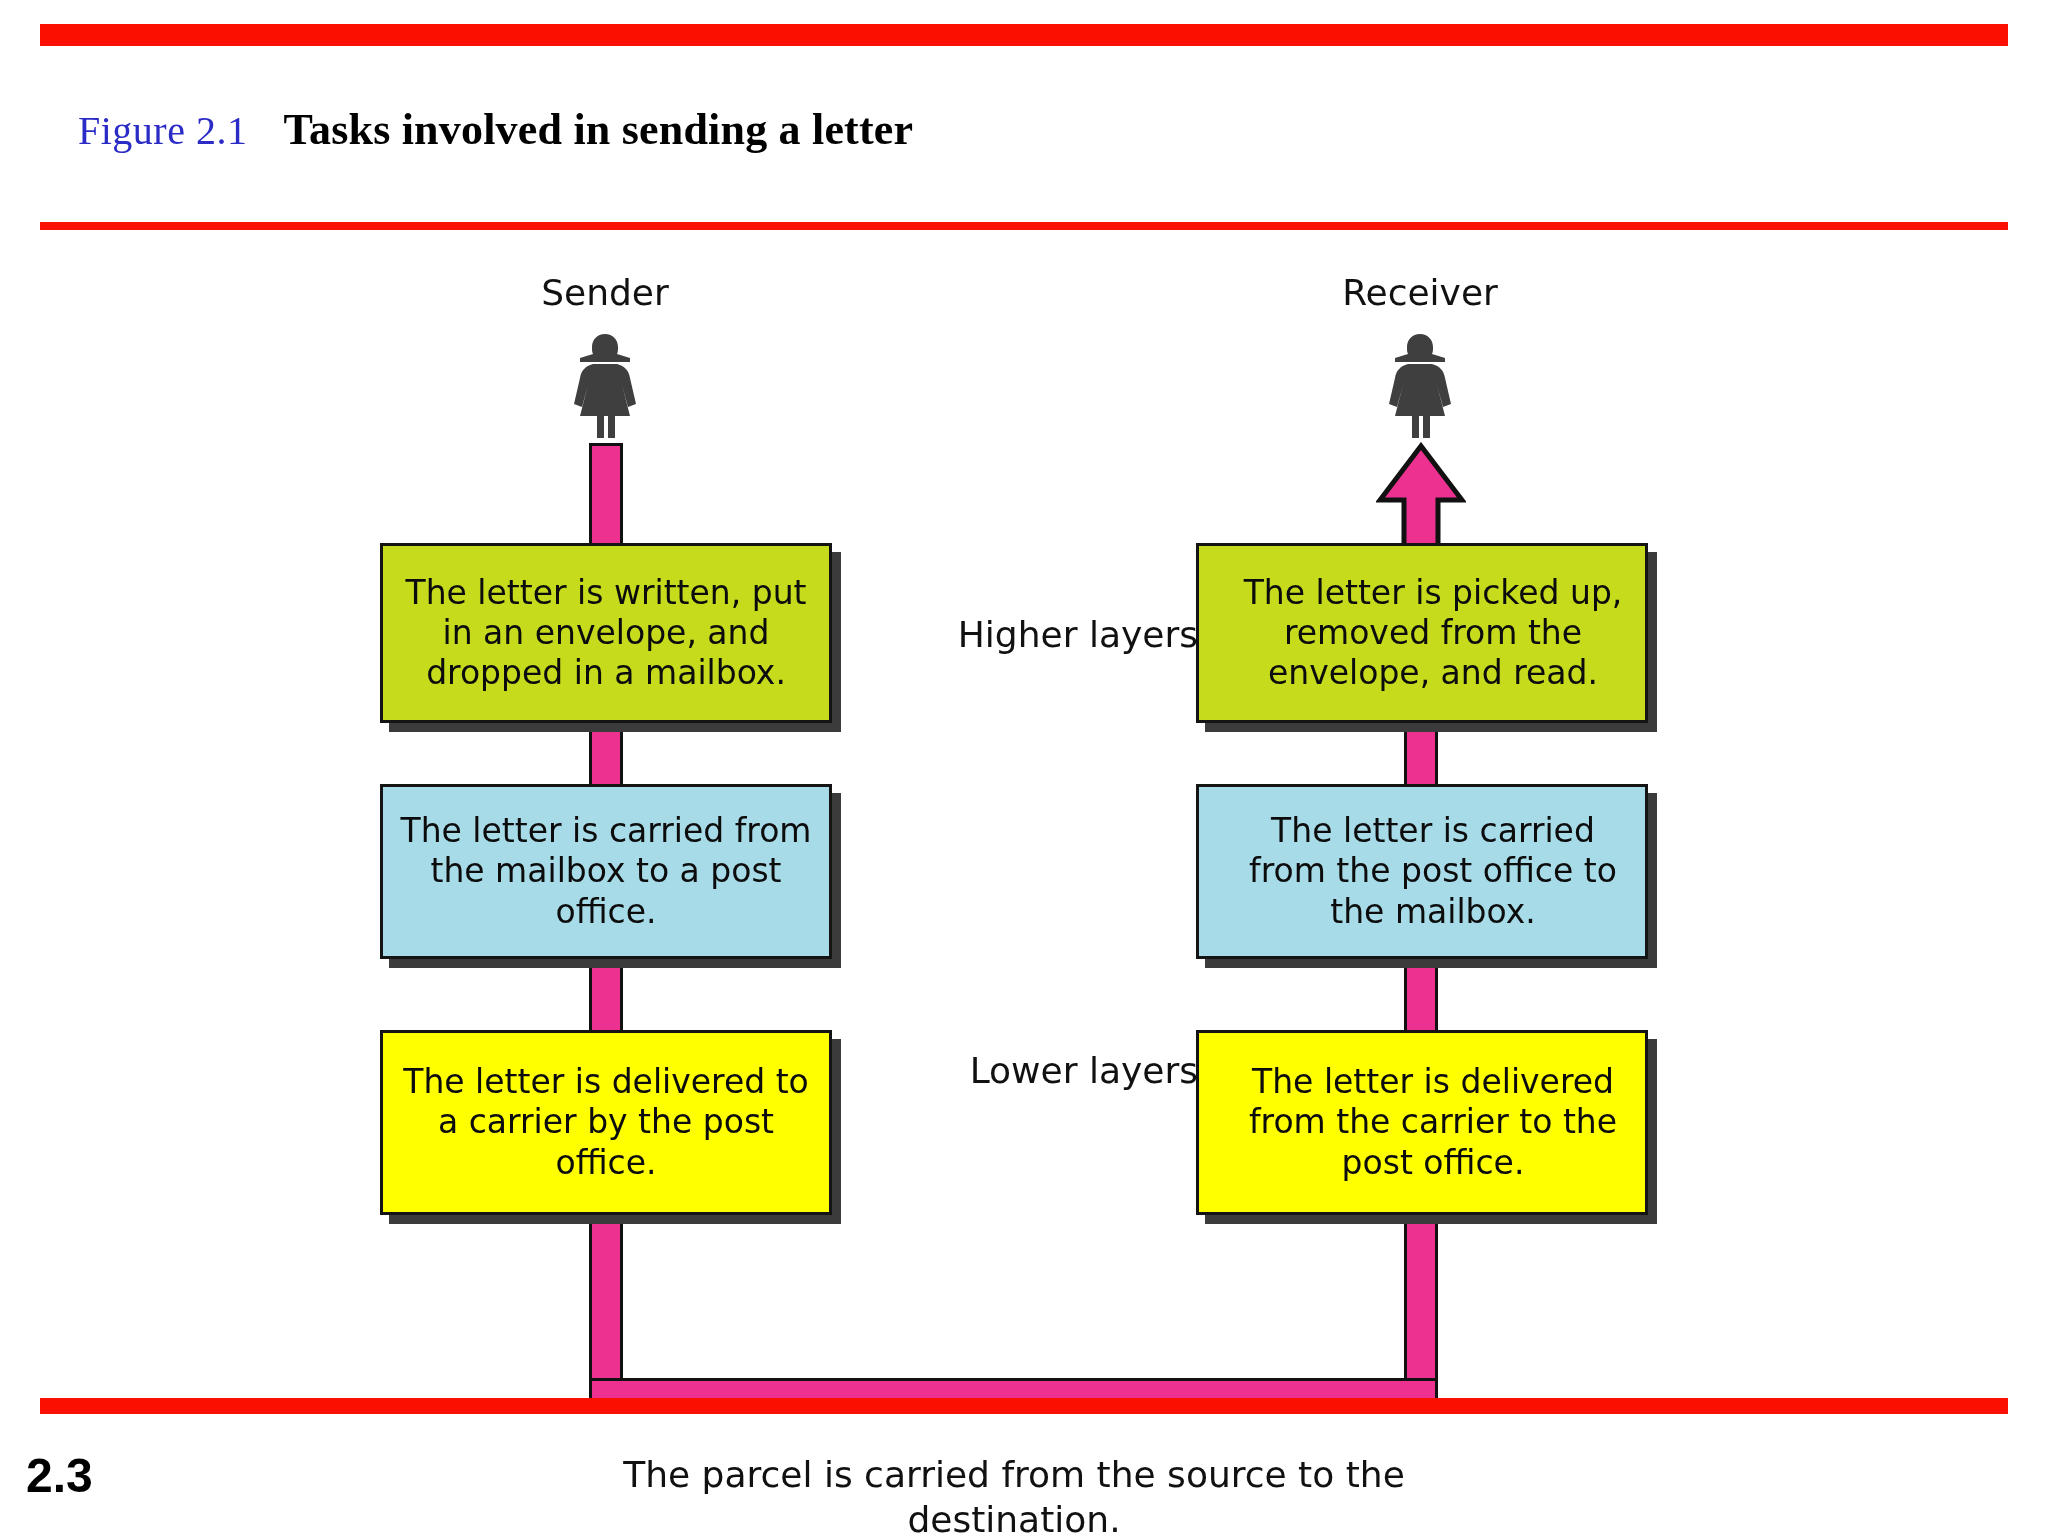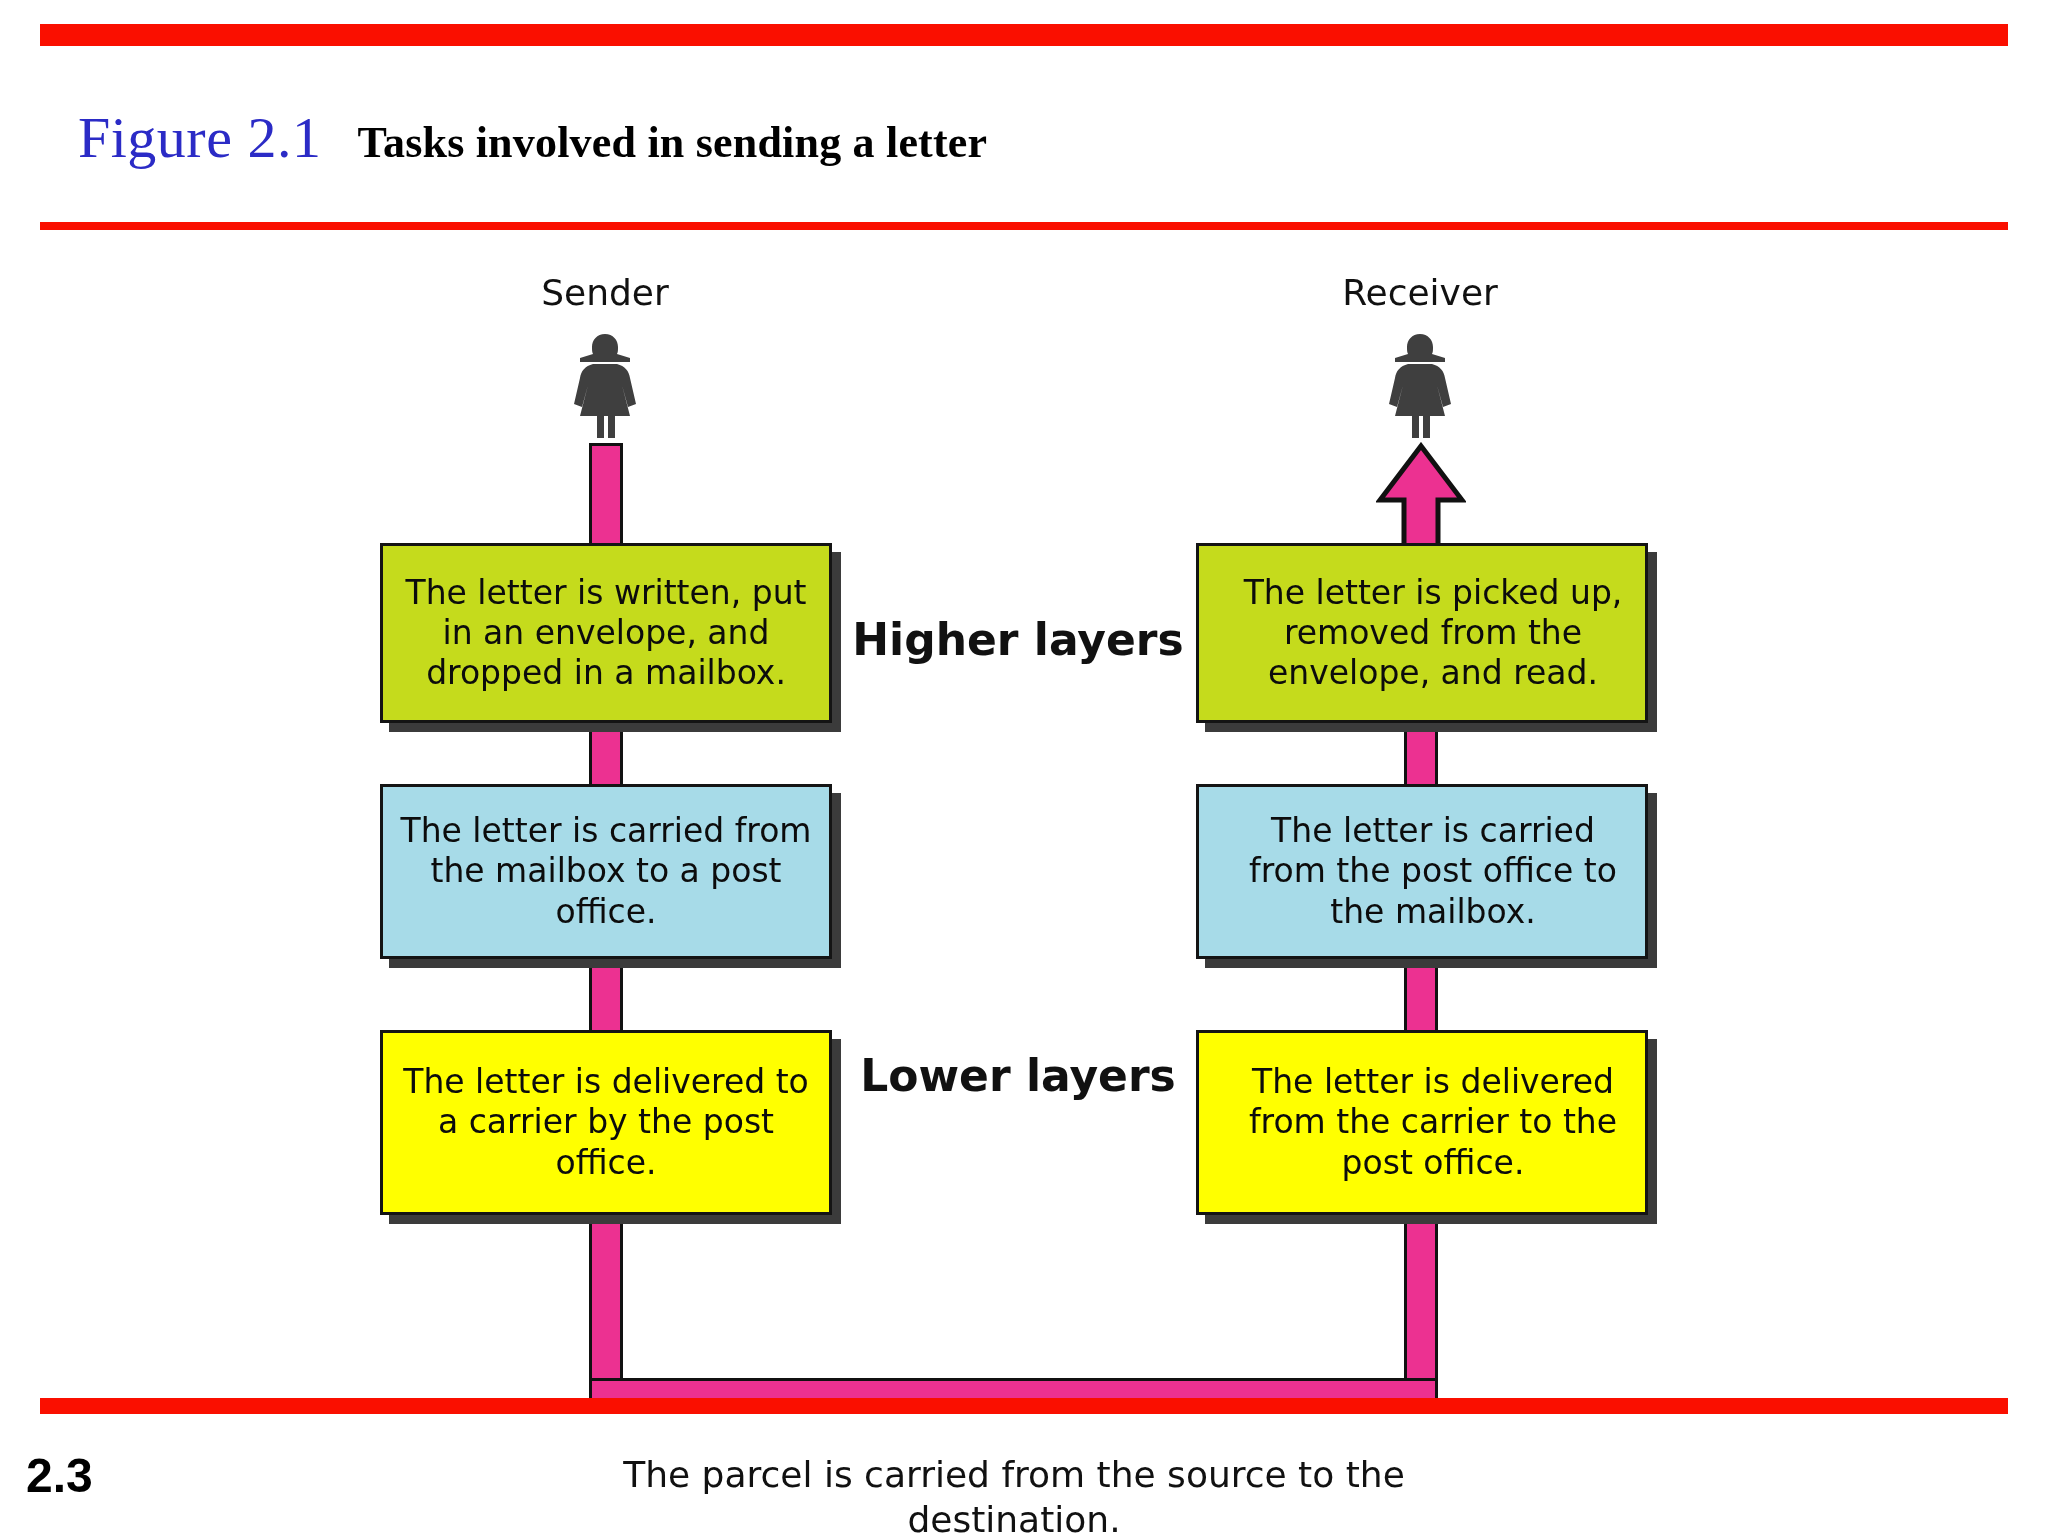--- a/index.html
+++ b/index.html
@@ -30,21 +30,21 @@
   #title-row {
     position: absolute;
     left: 78px;
     top: 104px;
     display: flex;
     align-items: baseline;
     white-space: nowrap;
   }
   #figure-number {
     font-family: "Liberation Serif", serif;
-    font-size: 58px;
+    font-size: 40px;
     font-weight: 400;
     color: #2b2bc6;
     letter-spacing: .5px;
   }
   #figure-caption {
     font-family: "Liberation Serif", serif;
     font-size: 44px;
     font-weight: 700;
     color: #000000;
     margin-left: 36px;
@@ -140,24 +140,23 @@
 
   .row-higher { top: 313px;  height: 180px; }
   .row-middle { top: 538px;  height: 175px; margin-top: 16px; }
   .row-lower  { top: 800px;  height: 185px; }
 
   
   .layer-caption {
     position: absolute;
     width: 360px;
     left: 838px;
-    text-align: center;
-    font-size: 44px;
+    text-align: right;
+    font-size: 36px;
     color: #111111;
-    font-weight: bold;
   }
   #caption-higher { top: 384px; }
   #caption-middle { top: 586px; }
   #caption-lower  { top: 820px; }
 
   
   #bottom-caption {
     position: absolute;
     left: 614px;
     top: 1222px;

